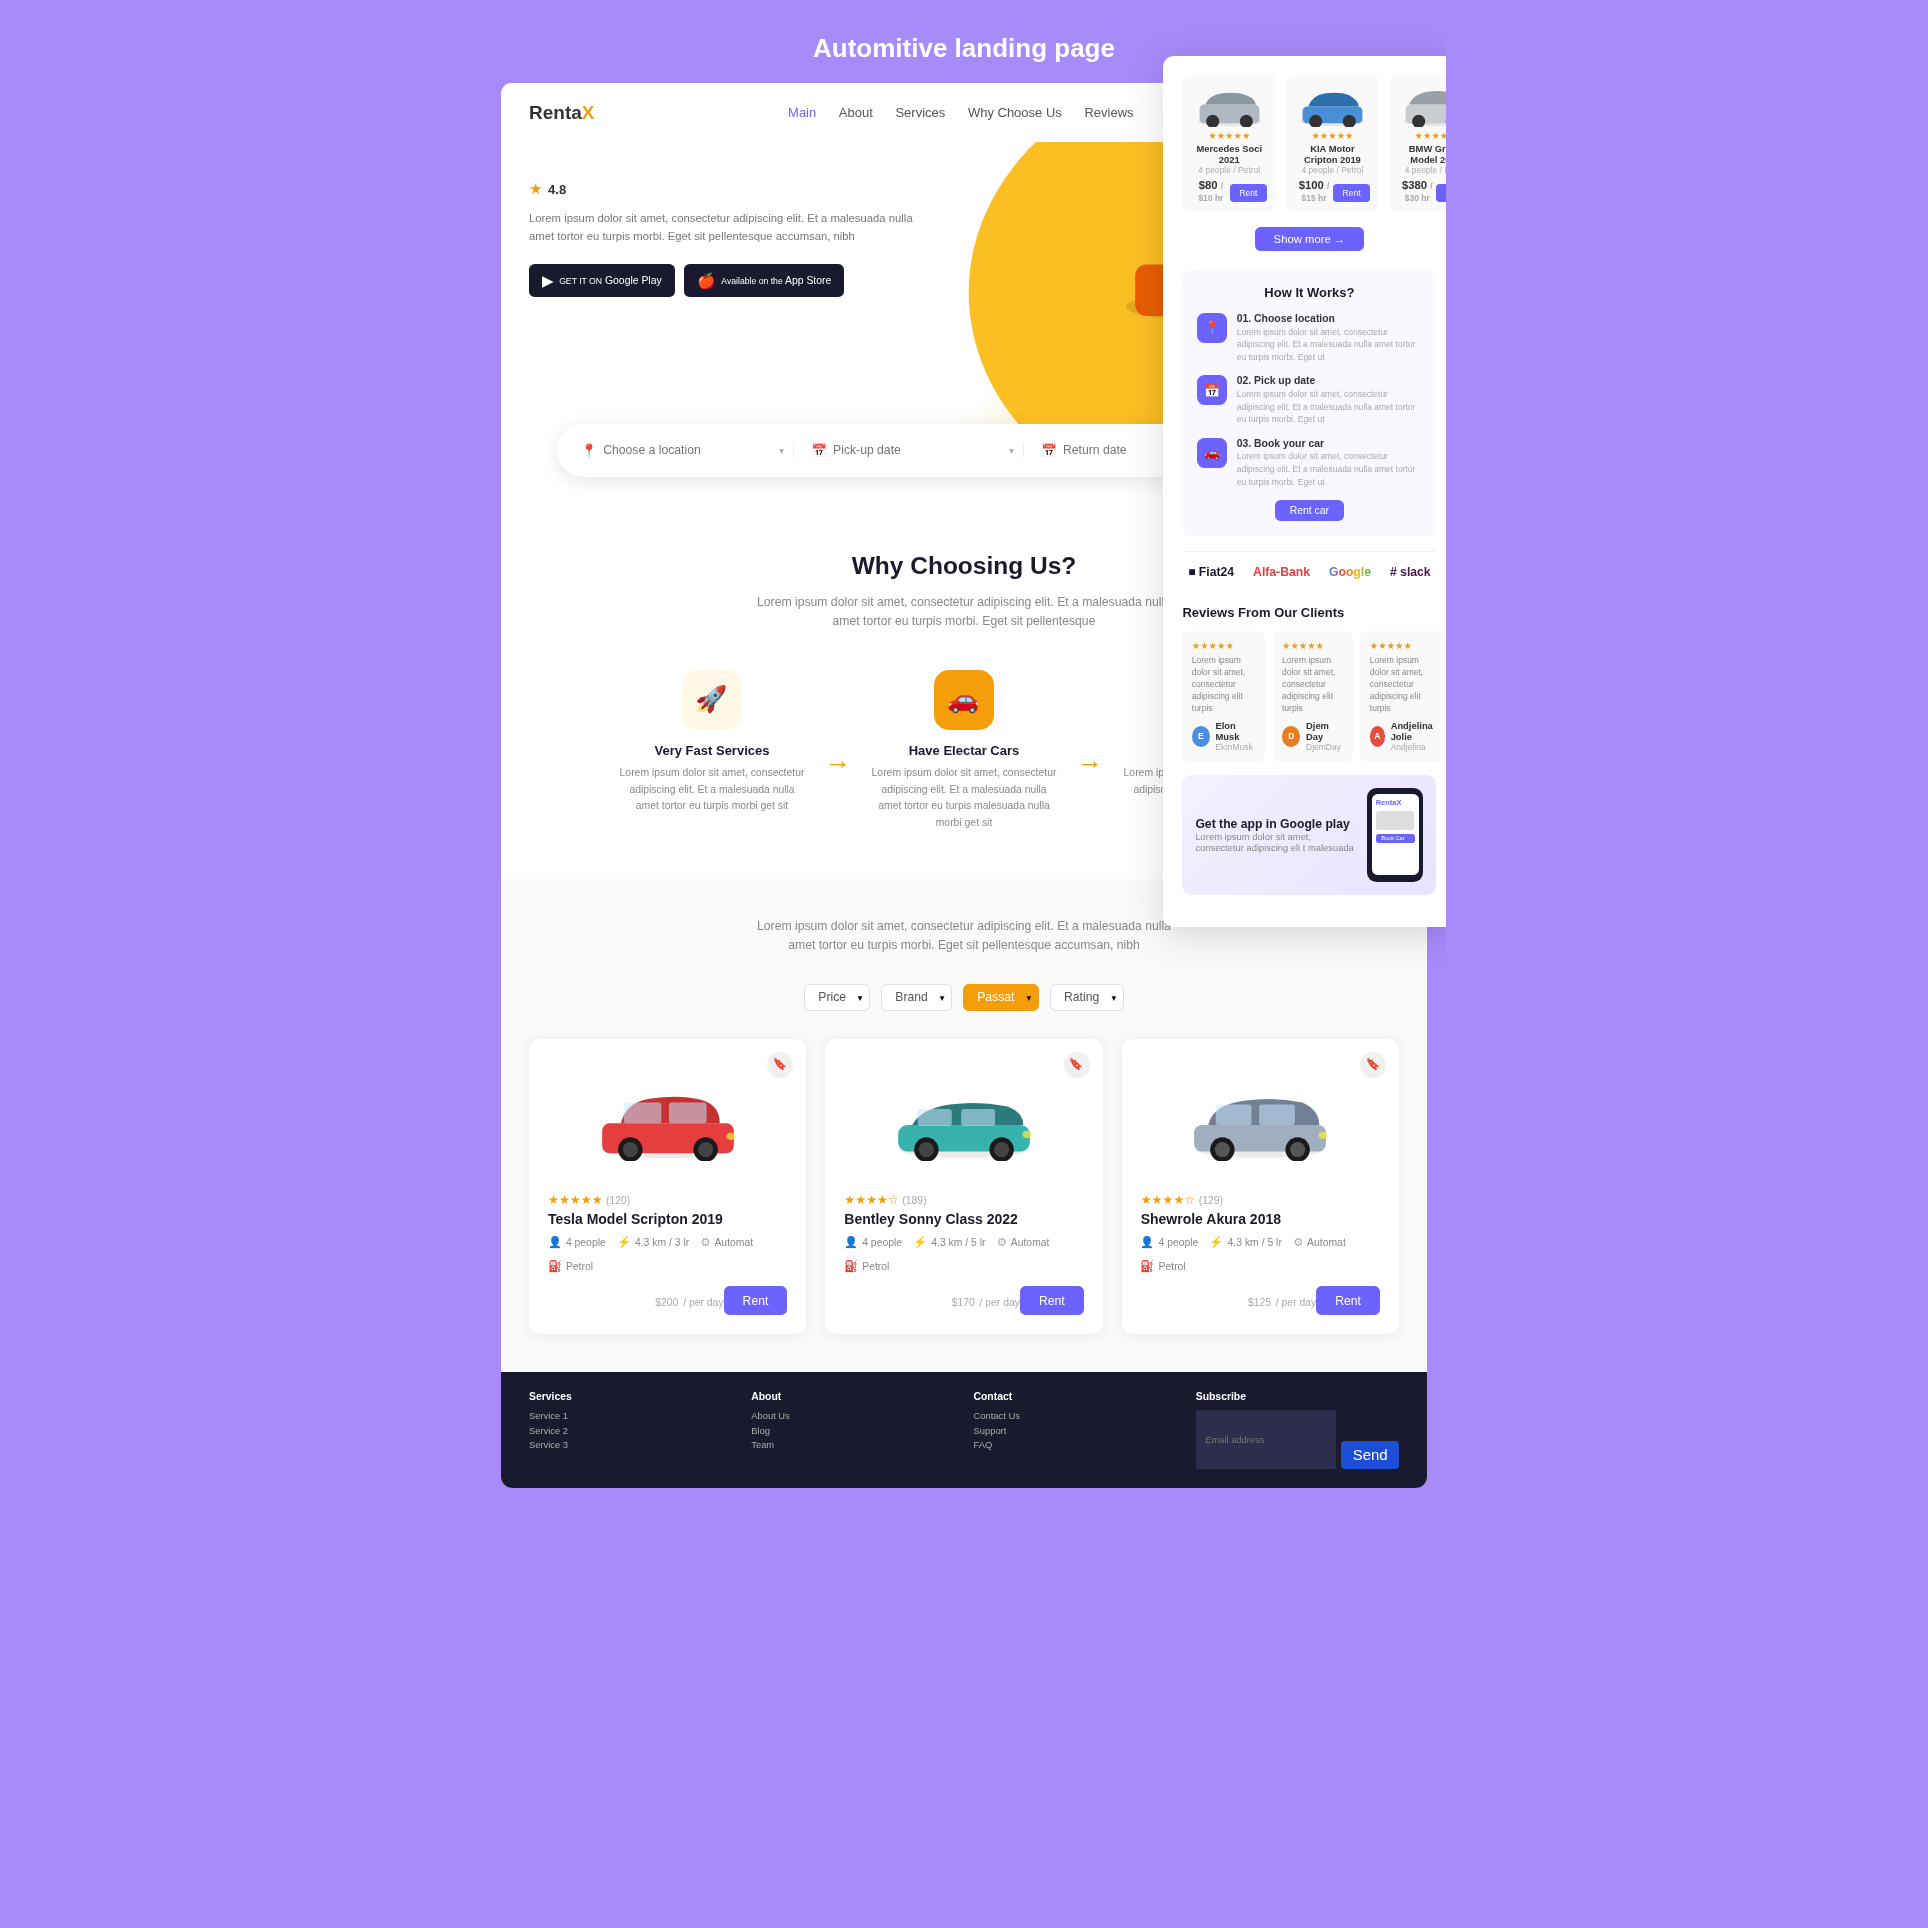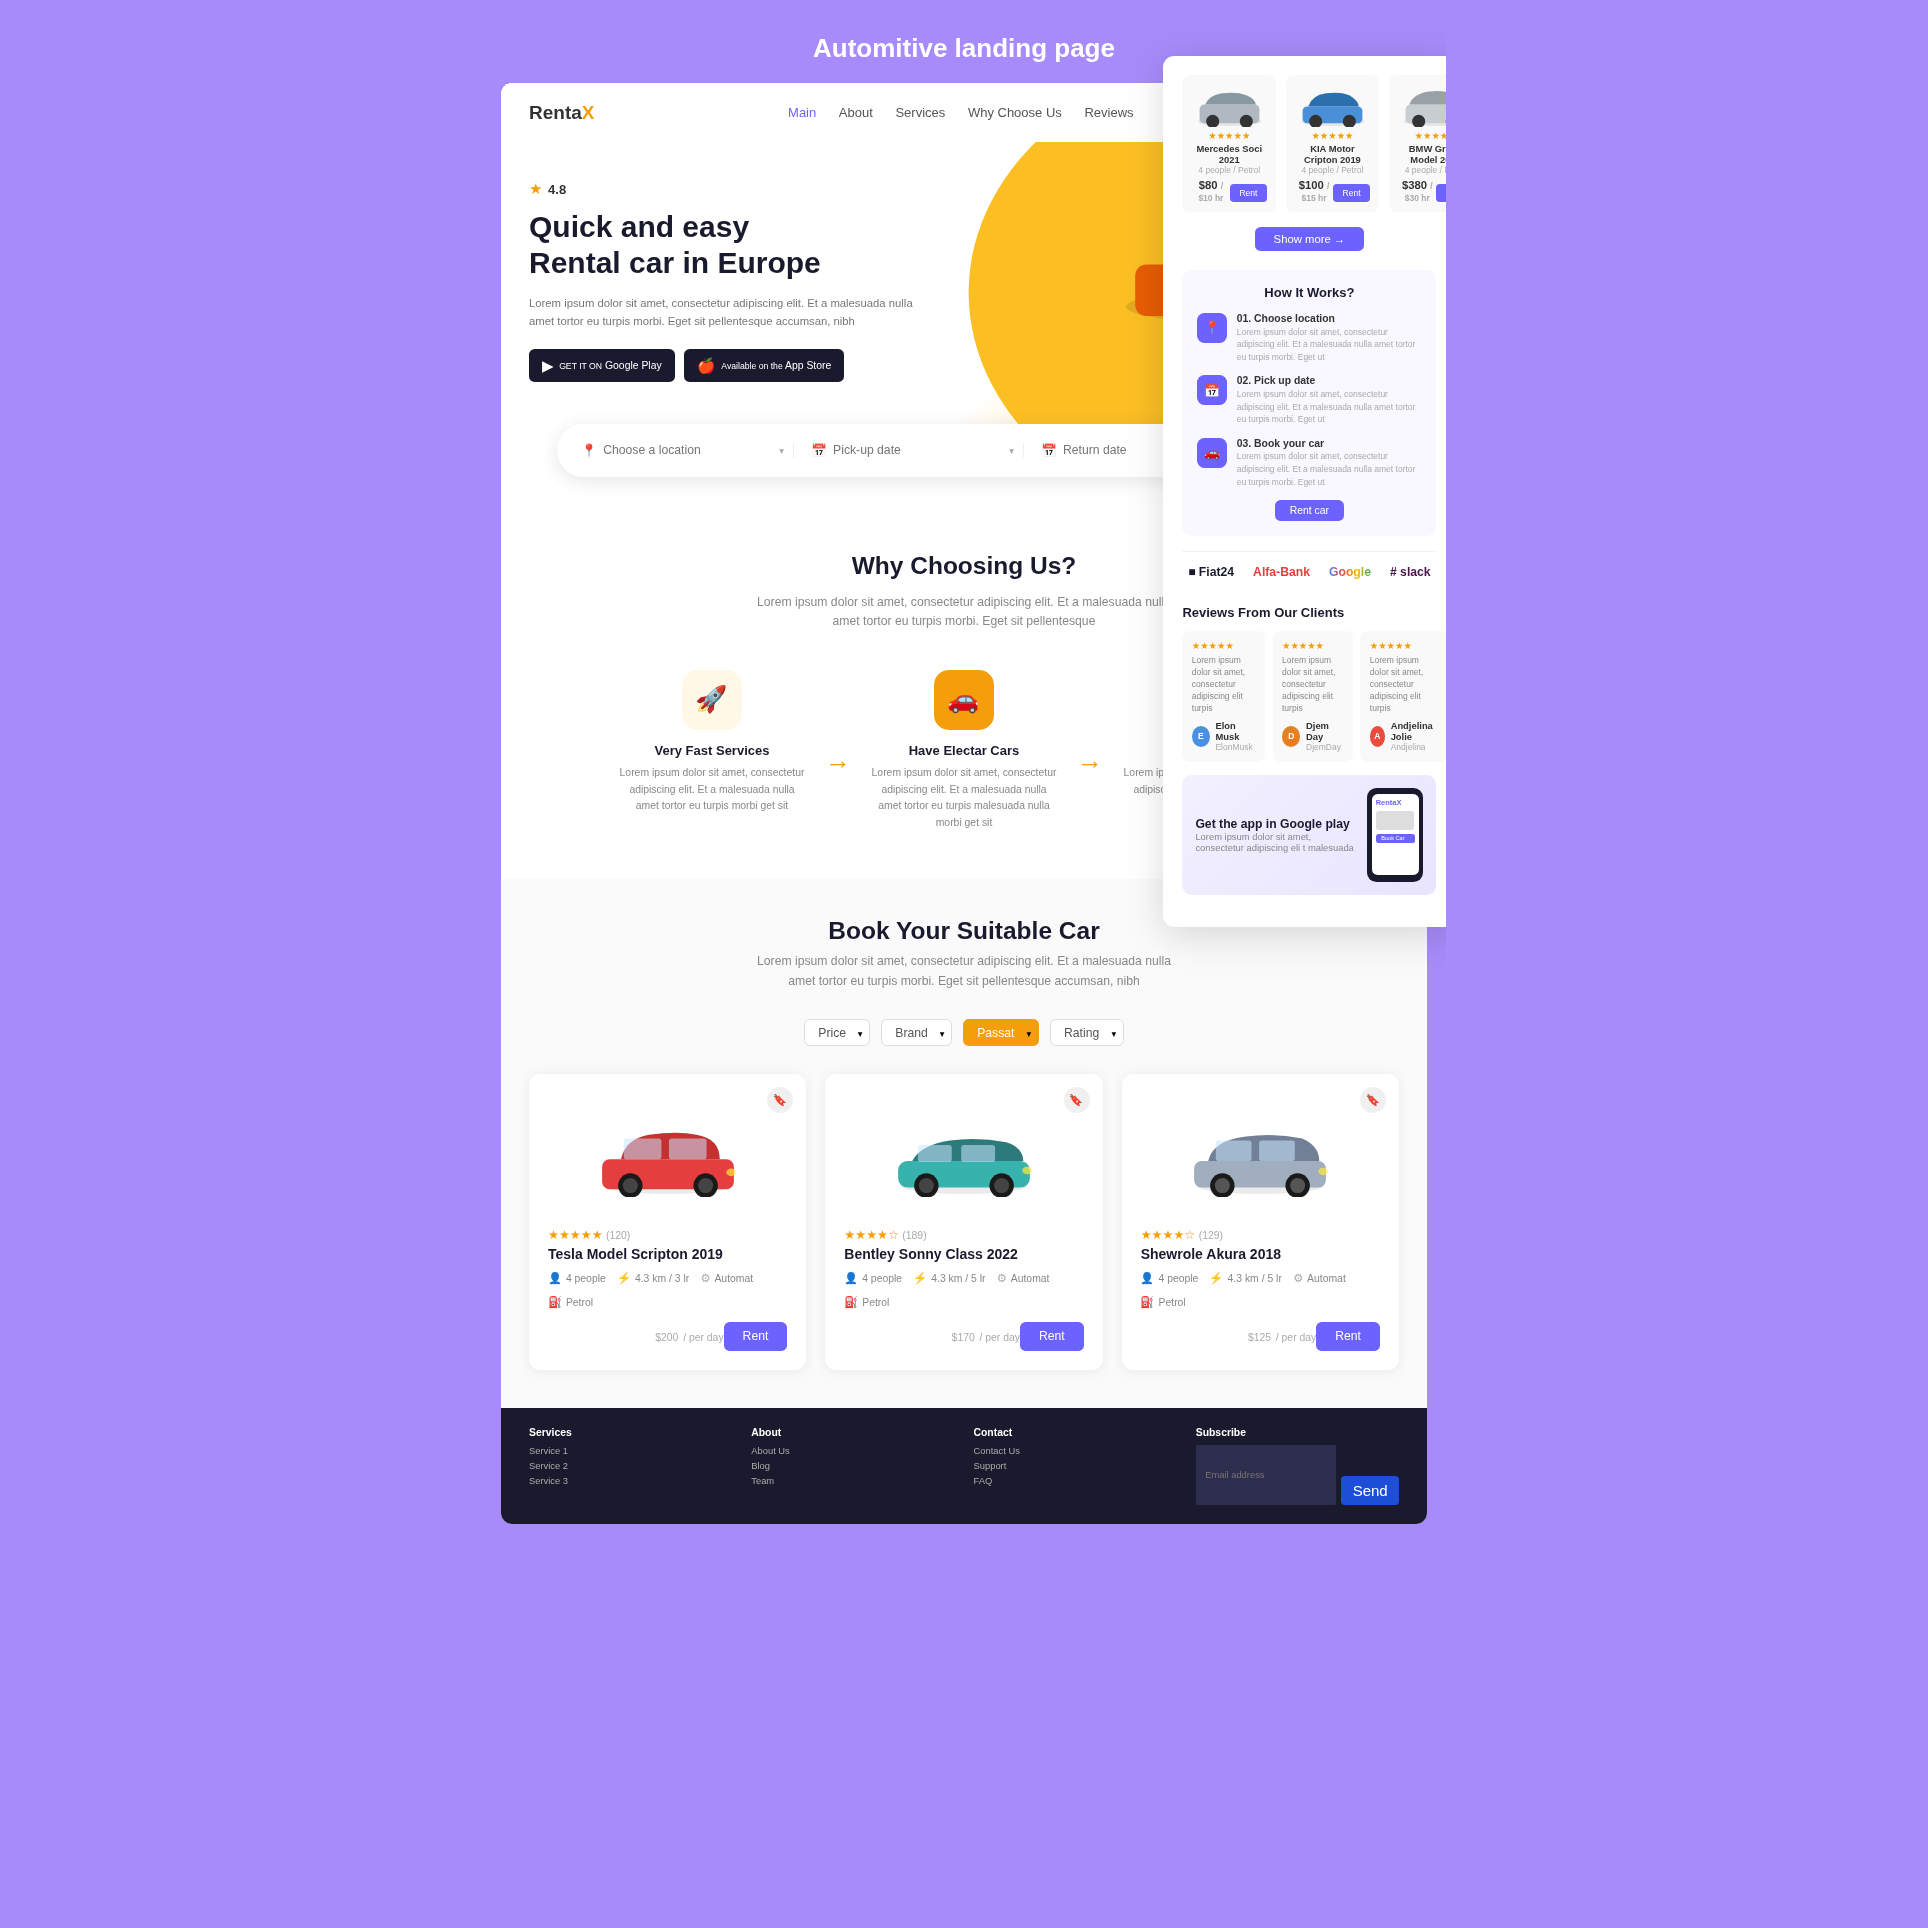--- a/index.html
+++ b/index.html
@@ -175,24 +175,20 @@
     </nav>
 
     <div class="hero">
       <div class="hero-bg"></div>
 
       <div class="hero-content">
         <div class="hero-rating">
           <span class="star">★</span>
           <span class="score">4.8</span>
         </div>
-        <h2 class="hero-title">
-          <span>Quick and easy</span><br>
-          <span>Rental car in Europe</span>
-        </h2>
         <p class="hero-desc">Lorem ipsum dolor sit amet, consectetur adipiscing elit. Et a malesuada nulla amet tortor eu turpis morbi. Eget sit pellentesque accumsan, nibh</p>
         <div class="hero-buttons">
           <button class="btn-store">
             <span class="store-icon">▶</span>
             <div>
               <small>GET IT ON</small>
               <span>Google Play</span>
             </div>
           </button>
           <button class="btn-store">
@@ -272,21 +268,20 @@
         <div class="feature-arrow">→</div>
         <div class="feature-item">
           <div class="feature-icon-box">⚡</div>
           <div class="feature-title">Fantasy Services</div>
           <div class="feature-desc">Lorem ipsum dolor sit amet, consectetur adipiscing elit. Et a malesuada nulla amet tortor eu turpis</div>
         </div>
       </div>
     </div>
 
     <div class="book-section">
-      <h2 class="section-title">Book Your Suitable Car</h2>
       <p class="section-desc">Lorem ipsum dolor sit amet, consectetur adipiscing elit. Et a malesuada nulla amet tortor eu turpis morbi. Eget sit pellentesque accumsan, nibh</p>
 
       <div class="filter-bar">
         <div class="filter-wrap">
           <select class="filter-select">
             <option>Price</option>
           </select>
         </div>
         <div class="filter-wrap">
           <select class="filter-select">

